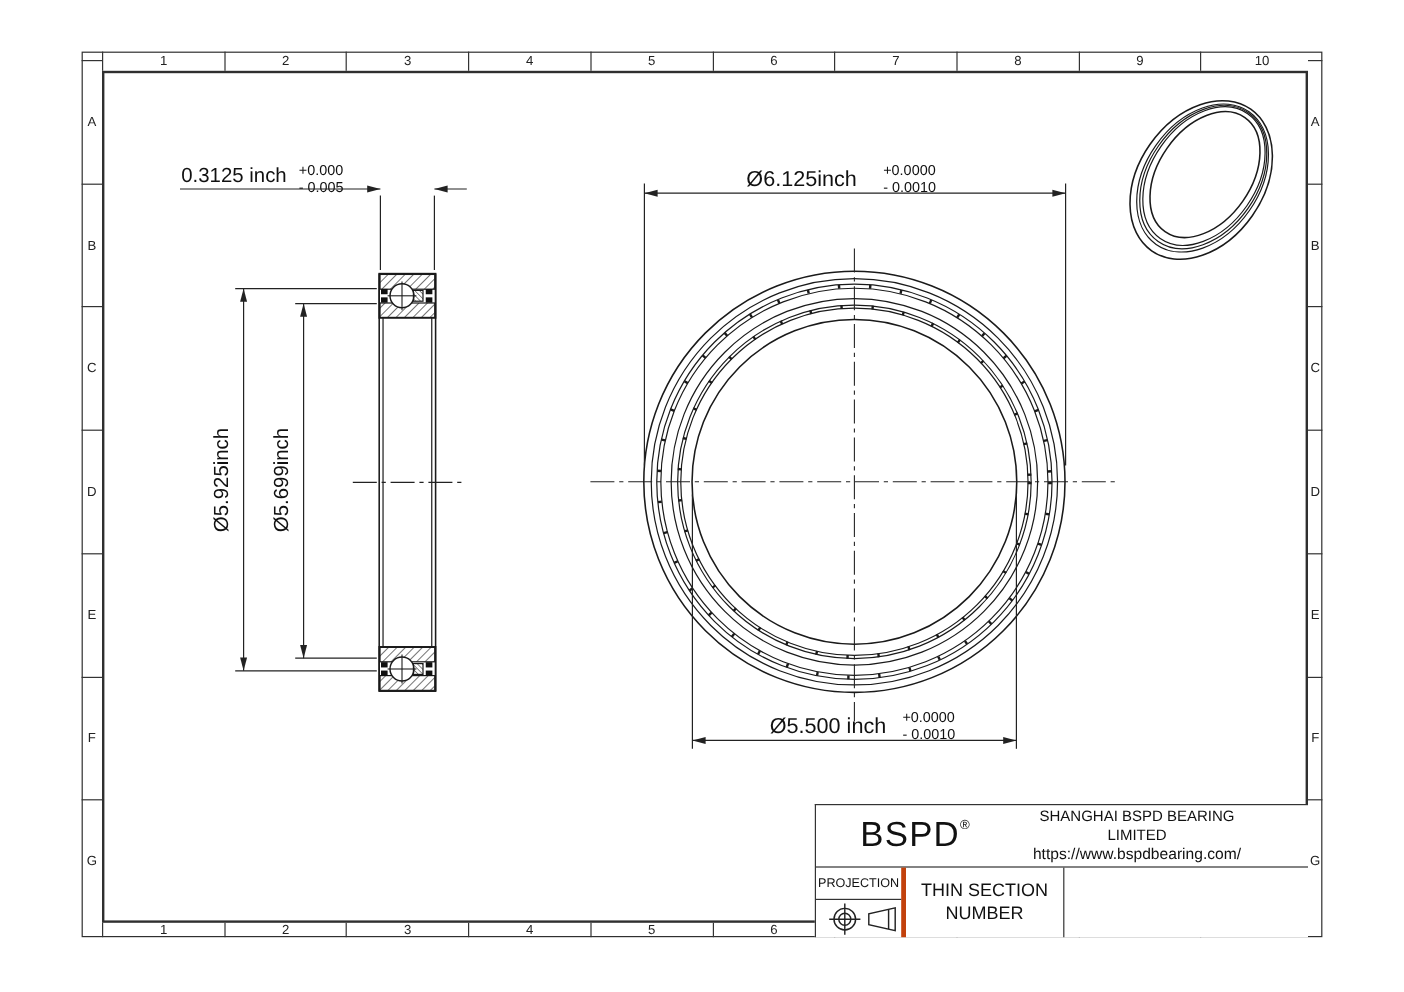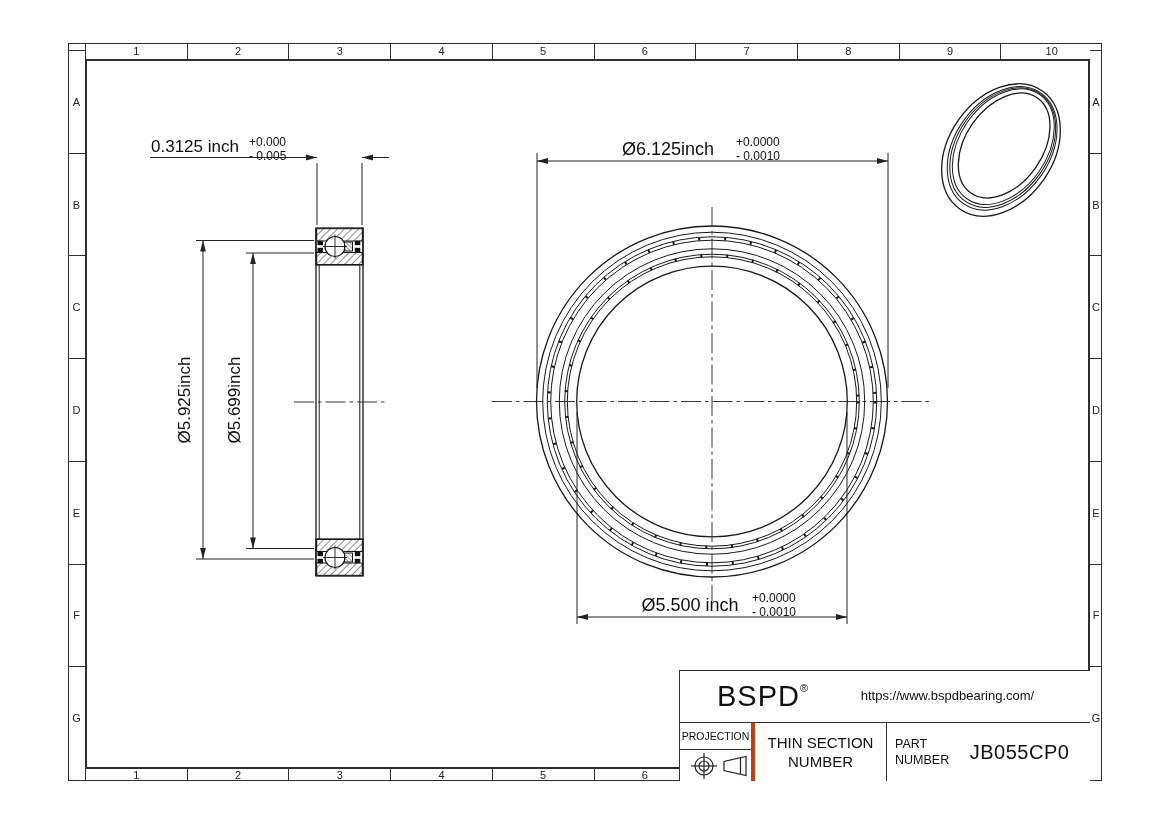--- a/index.html
+++ b/index.html
@@ -234,20 +234,21 @@
     <div class="cell">F</div>
     <div class="cell">G</div>
   </div>
 
   <div class="title-block">
     <div class="tb-top">
       <div class="tb-logo">
         <span>BSPD</span><sup>®</sup>
       </div>
       <div class="tb-company">
+        <div class="l1">SHANGHAI BSPD BEARING LIMITED</div>
         <div class="l2">https://www.bspdbearing.com/</div>
       </div>
     </div>
     <div class="tb-bottom">
       <div class="tb-proj">
         <div class="tb-proj-label">PROJECTION</div>
         <div class="tb-proj-sym">
           <svg width="68" height="30" viewBox="0 0 68 30">
             <g fill="none" stroke="#222" stroke-width="1.2">
               <circle cx="22" cy="15" r="9"></circle>
@@ -257,23 +258,16 @@
               <polygon points="42,10.5 42,19.5 64,24.5 64,5.5"></polygon>
               <line x1="58.5" y1="6.8" x2="58.5" y2="23.2"></line>
             </g>
           </svg>
         </div>
       </div>
       <div class="tb-product">
         <div>THIN SECTION</div>
         <div>NUMBER</div>
       </div>
-      <div class="tb-part">
-        <div class="tb-part-label">
-          <div>PART</div>
-          <div>NUMBER</div>
-        </div>
-        <div class="tb-part-number">JB055CP0</div>
-      </div>
     </div>
   </div>
 
 </div>
 
 </body></html>

